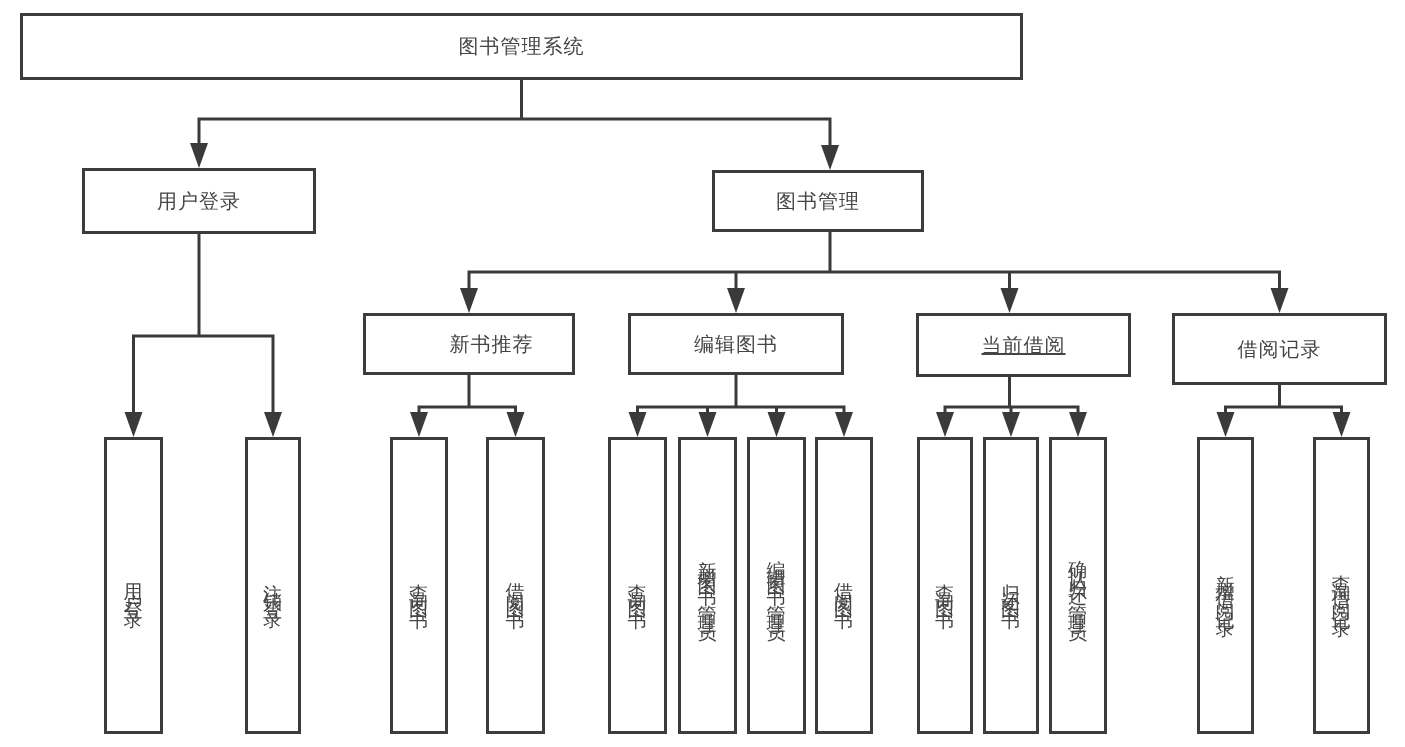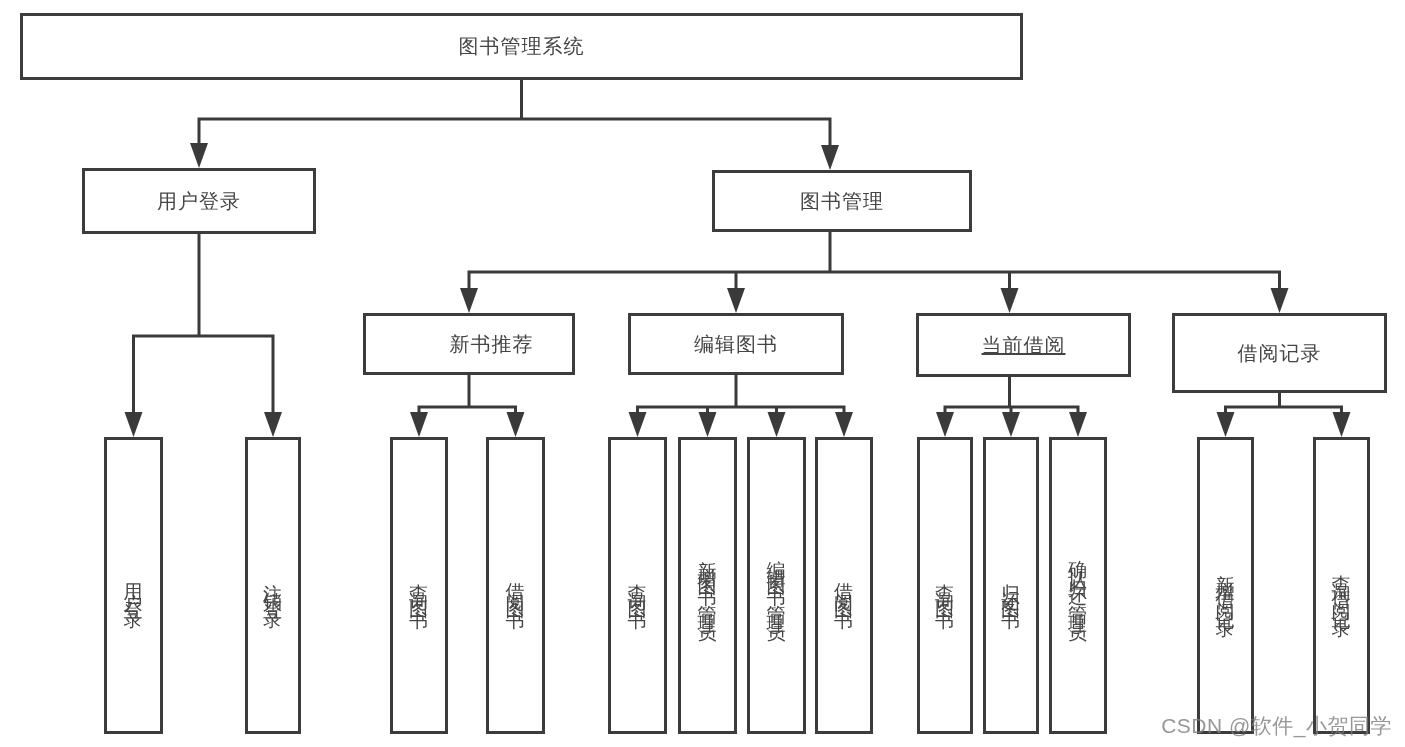--- a/index.html
+++ b/index.html
@@ -98,34 +98,34 @@
     </g>
   </svg>
 
   <div class="node" style="left:20px;top:13px;width:1003px;height:67px;">
     <span>图书管理系统</span>
   </div>
 
   <div class="node" style="left:82px;top:168px;width:234px;height:66px;">
     <span>用户登录</span>
   </div>
-  <div class="node" style="left:712px;top:170px;width:260px;height:62px;">
+  <div class="node" style="left:712px;top:170px;width:212px;height:62px;">
     <span>图书管理</span>
   </div>
 
   <div class="node" style="left:363px;top:313px;width:212px;height:62px;padding-left:45px;">
     <span>新书推荐</span>
   </div>
   <div class="node" style="left:628px;top:313px;width:216px;height:62px;">
     <span>编辑图书</span>
   </div>
   <div class="node" style="left:916px;top:313px;width:215px;height:64px;text-decoration:underline;">
     <span>当前借阅</span>
   </div>
-  <div class="node" style="left:1172px;top:313px;width:215px;height:80px;">
+  <div class="node" style="left:1172px;top:313px;width:215px;height:72px;">
     <span>借阅记录</span>
   </div>
 
   <div class="node vert" style="left:104px;top:437px;width:59px;height:297px;">
     <span>用户登录</span>
   </div>
   <div class="node vert" style="left:245px;top:437px;width:56px;height:297px;">
     <span>注销登录</span>
   </div>
 
@@ -159,15 +159,14 @@
     <span>确认归还（管理员）</span>
   </div>
 
   <div class="node vert" style="left:1197px;top:437px;width:57px;height:297px;">
     <span>新增借阅记录</span>
   </div>
   <div class="node vert" style="left:1313px;top:437px;width:57px;height:297px;">
     <span>查询借阅记录</span>
   </div>
 
-  <div class="watermark">CSDN @软件_小贺同学</div>
 
 </div>
 
 </body></html>

